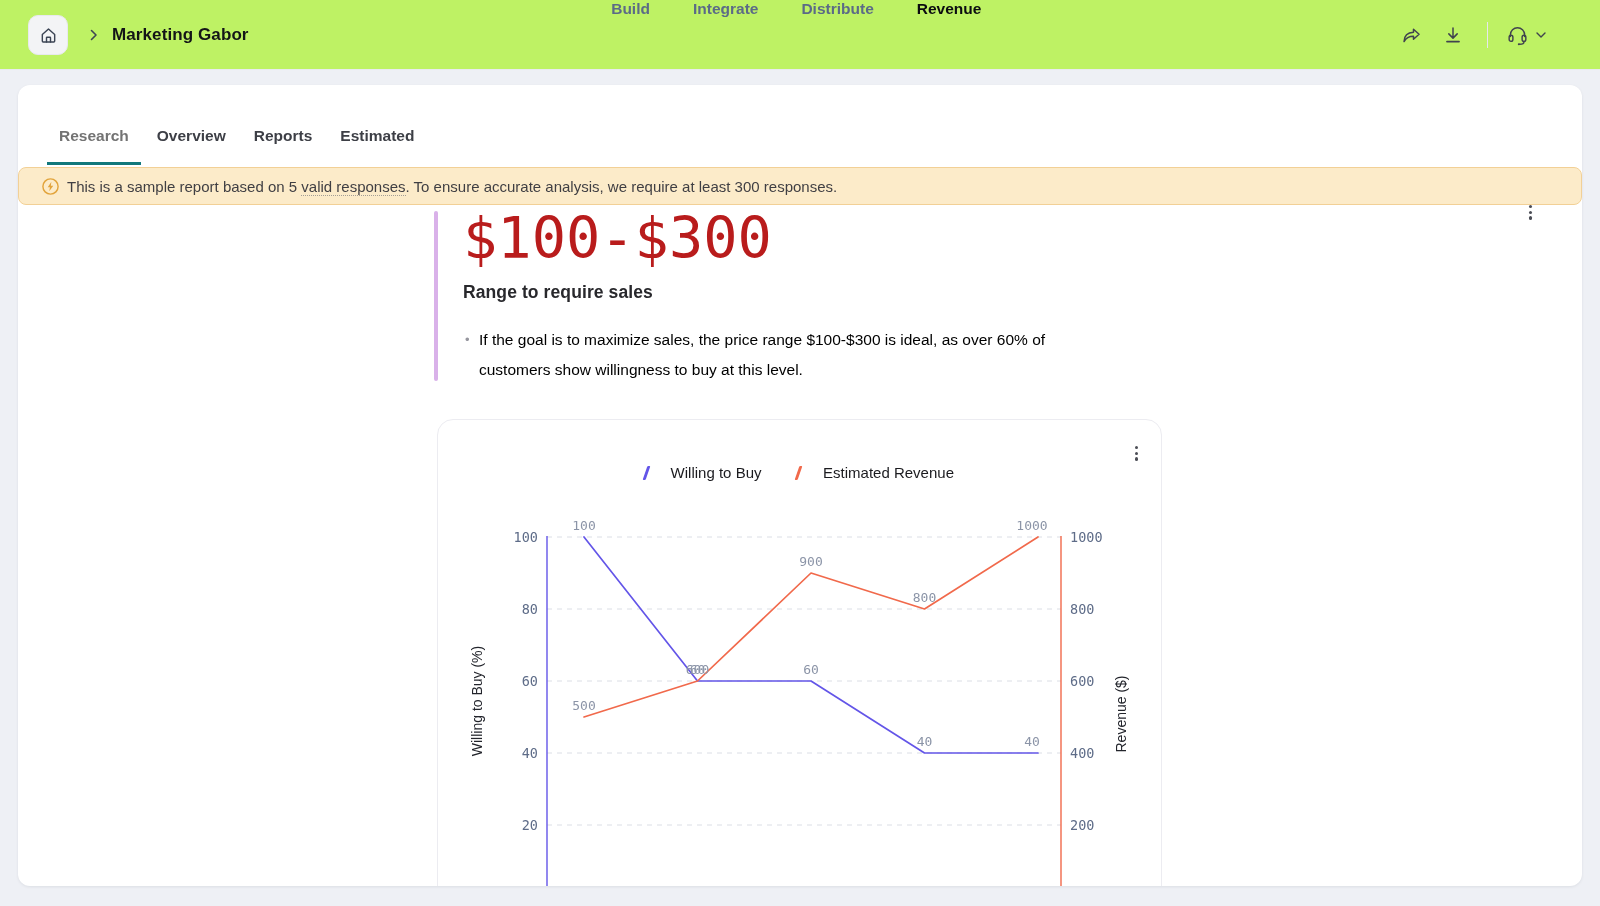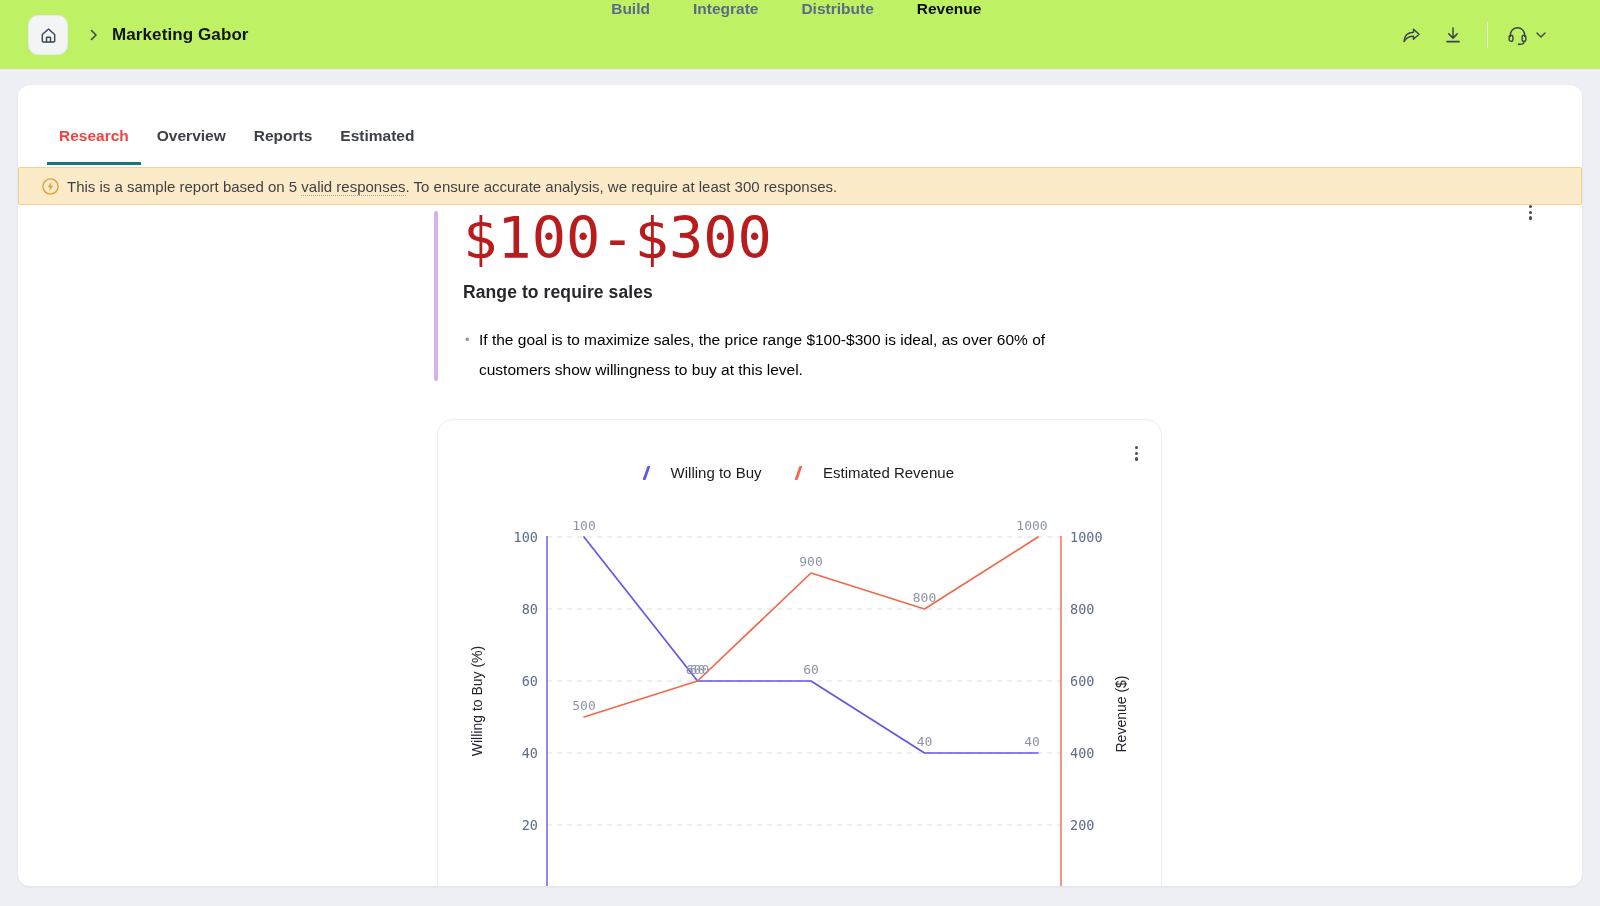--- a/index.html
+++ b/index.html
@@ -25,28 +25,28 @@
   .support-btn { display:flex; align-items:center; gap:7px; background:none; border:none; cursor:pointer; color:#40434e; }
 
   
   .main-card { position:absolute; left:18px; top:85px; width:1564px; height:801px; background:#ffffff;
                border-radius:12px; box-shadow:0 1px 3px rgba(16,24,40,.08); overflow:hidden; }
 
   .tabs-row { position:absolute; left:0; top:0; right:0; height:80px; }
   .tabs { position:absolute; left:29px; bottom:0; display:flex; gap:4px; }
   .tab { padding:0 12px; height:56px; display:flex; align-items:center; font-size:15.5px; font-weight:700;
          color:#3d3f46; border-bottom:3px solid transparent; cursor:pointer; }
-  .tab.active { color:#ef4444; border-bottom-color:#11787c; }
+  .tab.active { color:#737373; border-bottom-color:#11787c; }
   .kebab { position:absolute; background:none; border:none; cursor:pointer;
            display:flex; flex-direction:column; align-items:center; gap:2.5px; padding:4px; }
   .kebab i { width:3.2px; height:3.2px; border-radius:50%; background:#4b4d55; }
   .card-kebab { right:46px; top:116px; }
 
   .banner { position:absolute; left:0; top:82px; right:0; height:38px; background:#fcebc9;
-            border:1px solid #f2d096; border-radius:2px; display:flex; align-items:center; padding-left:22px; }
+            border:1px solid #f2d096; border-radius:8px; display:flex; align-items:center; padding-left:22px; }
   .banner-icon { flex:0 0 auto; margin-right:7px; display:flex; }
   .banner-text { font-size:15px; color:#403f43; }
   .banner-link { color:#403f43; text-decoration:none; border-bottom:1.5px dotted #a39e96; cursor:pointer; }
 
   
   .insight { position:absolute; left:416px; top:120px; width:760px; }
   .accent-bar { position:absolute; left:0; top:6px; width:4px; height:170px; border-radius:2px; background:#d9b1e9; }
   .headline { margin-left:29px; font-family:"DejaVu Sans Mono", monospace; font-weight:400;
               font-size:57px; line-height:66px; color:#b91c1c; letter-spacing:0px; }
   .subtitle { margin:11px 0 0 29px; font-size:17.5px; font-weight:700; color:#28282c; letter-spacing:.1px; }

